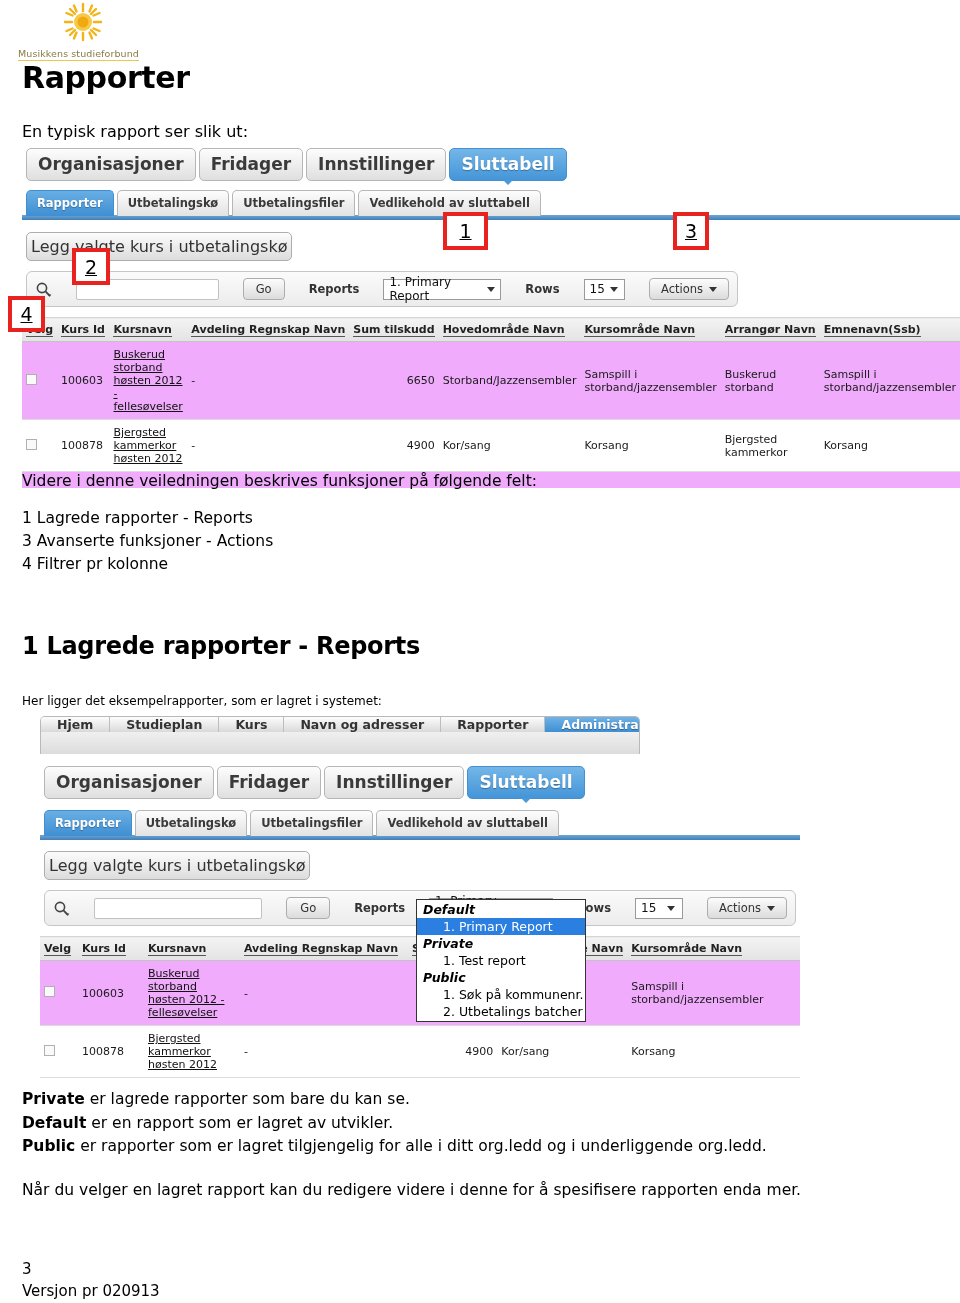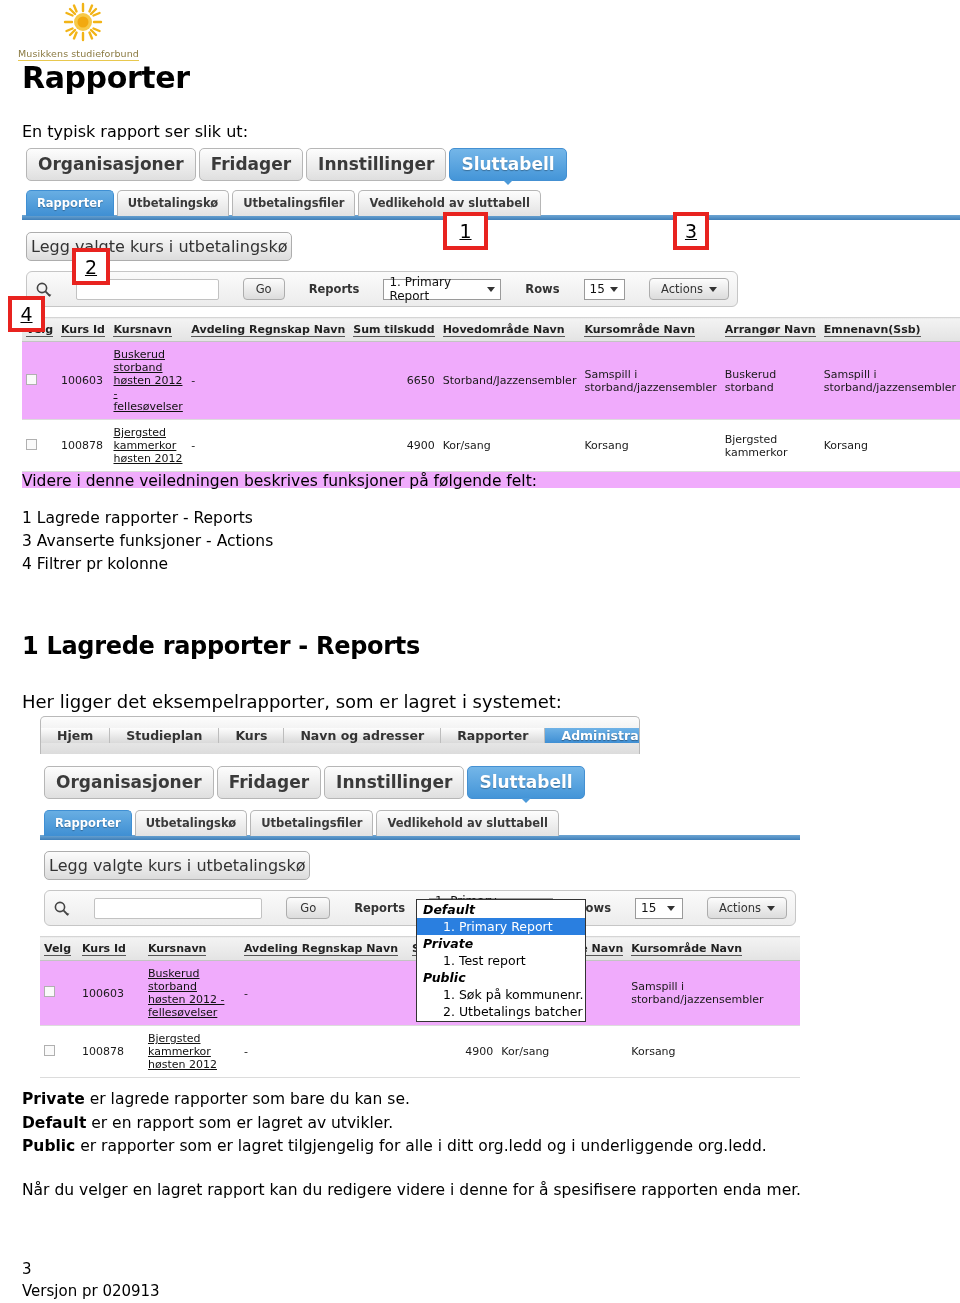--- a/index.html
+++ b/index.html
@@ -32,33 +32,33 @@
     position:absolute; left:22px; top:122px; font-size:16px;
   }
 
   .para { font-size:15.5px; line-height:23px; }
   .mid-text { position:absolute; left:22px; top:470px; width:700px; }
   .mid-text .spacer { height:14px; }
   h2.sec-title {
     position:absolute; left:22px; top:632px; margin:0;
     font-size:24px; font-weight:bold; letter-spacing:-0.3px;
   }
-  .sec-lead { position:absolute; left:22px; top:690px; font-size:18px; }
+  .sec-lead { position:absolute; left:22px; top:690px; font-size:12px; }
 
   .bottom-text { position:absolute; left:22px; top:1088px; width:920px; }
   .bottom-text .para { font-size:15.5px; line-height:23.5px; }
   .bottom-text b { font-weight:bold; }
   .bottom-text .gap { height:20px; }
   .footer { position:absolute; left:22px; top:1258px; font-size:15px; line-height:22px; }
 
   
   .shot { position:absolute; background:#fff; }
 
   
-  .mtabs { display:flex; align-items:center; height:38px;
+  .mtabs { display:flex; align-items:flex-start; height:38px;
            border:1px solid #b9b9b9; border-bottom:none;
            background:linear-gradient(#fdfdfd,#dcdcdc);
            border-radius:5px 5px 0 0; overflow:hidden; width:600px; }
   .mtab { display:flex; align-items:center; justify-content:center;
           padding:0 16px; font-size:12.5px; font-weight:bold; color:#333;
           border-right:1px solid #bdbdbd;
           background:linear-gradient(#fdfdfd,#d9d9d9);
           white-space:nowrap; }
   .mtab.active { background:linear-gradient(#6fb2e6,#3f8fd4); color:#fff;
                  text-shadow:0 1px 1px rgba(0,0,0,.35); border-right:1px solid #3f8fd4; }

